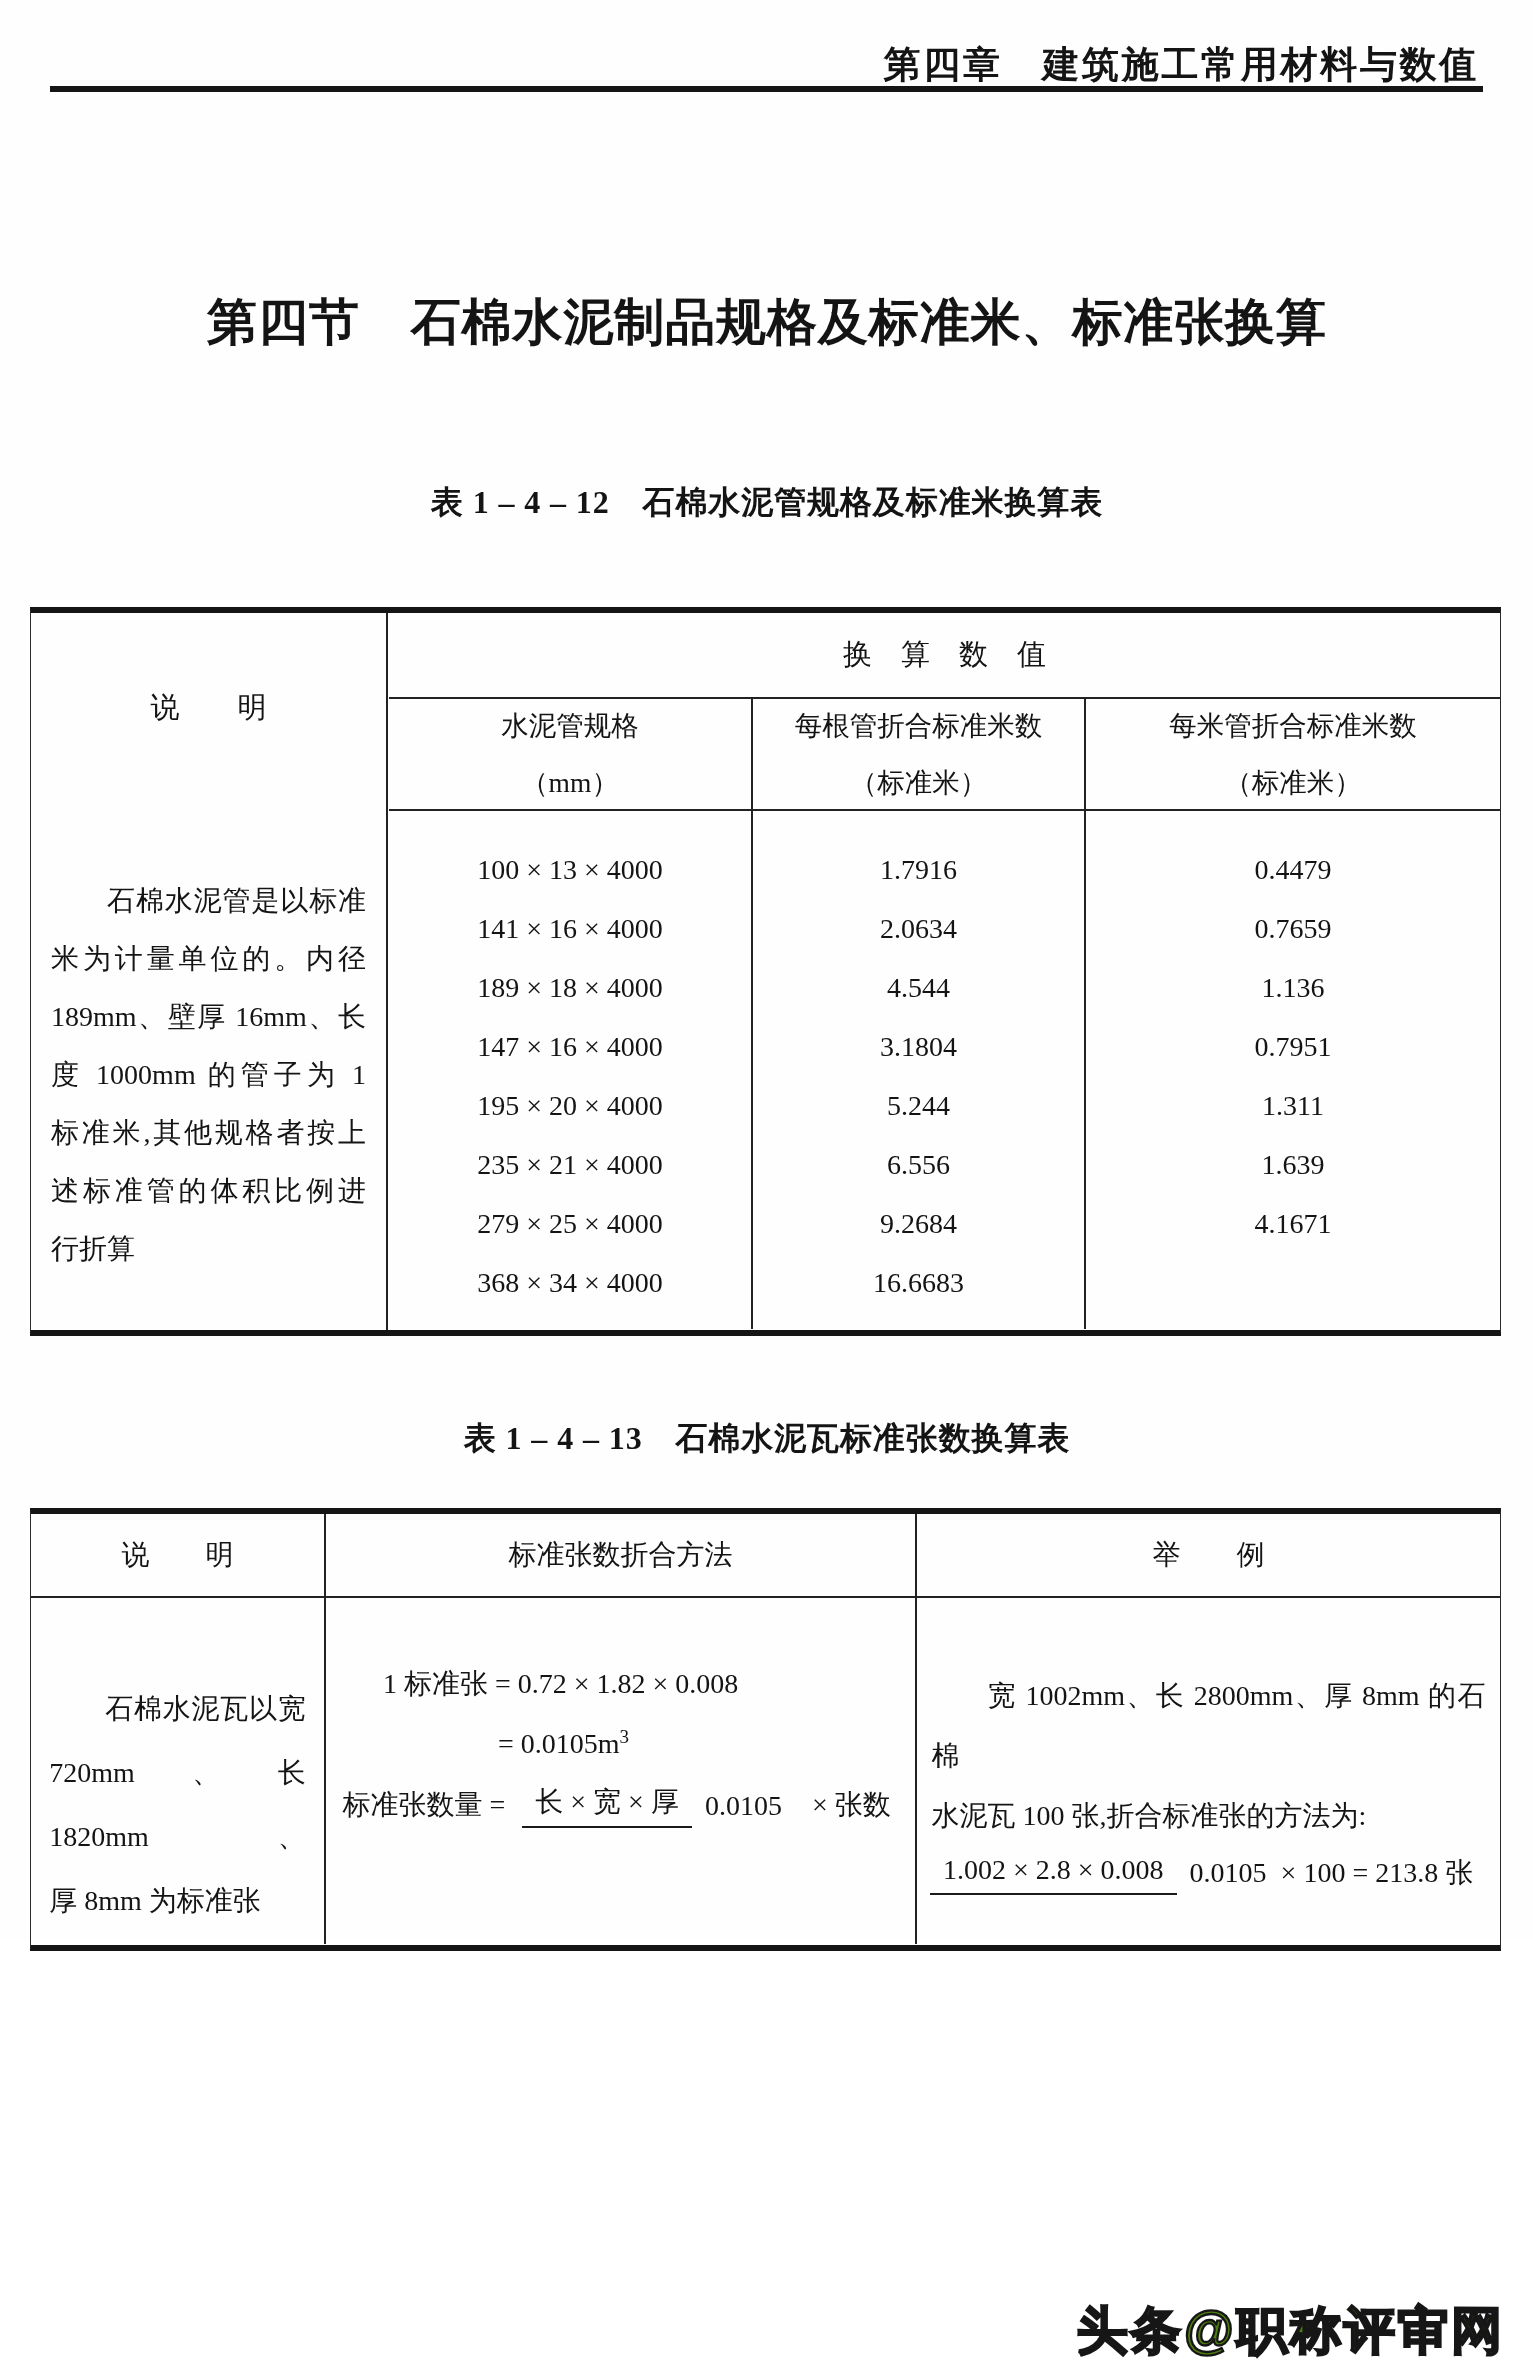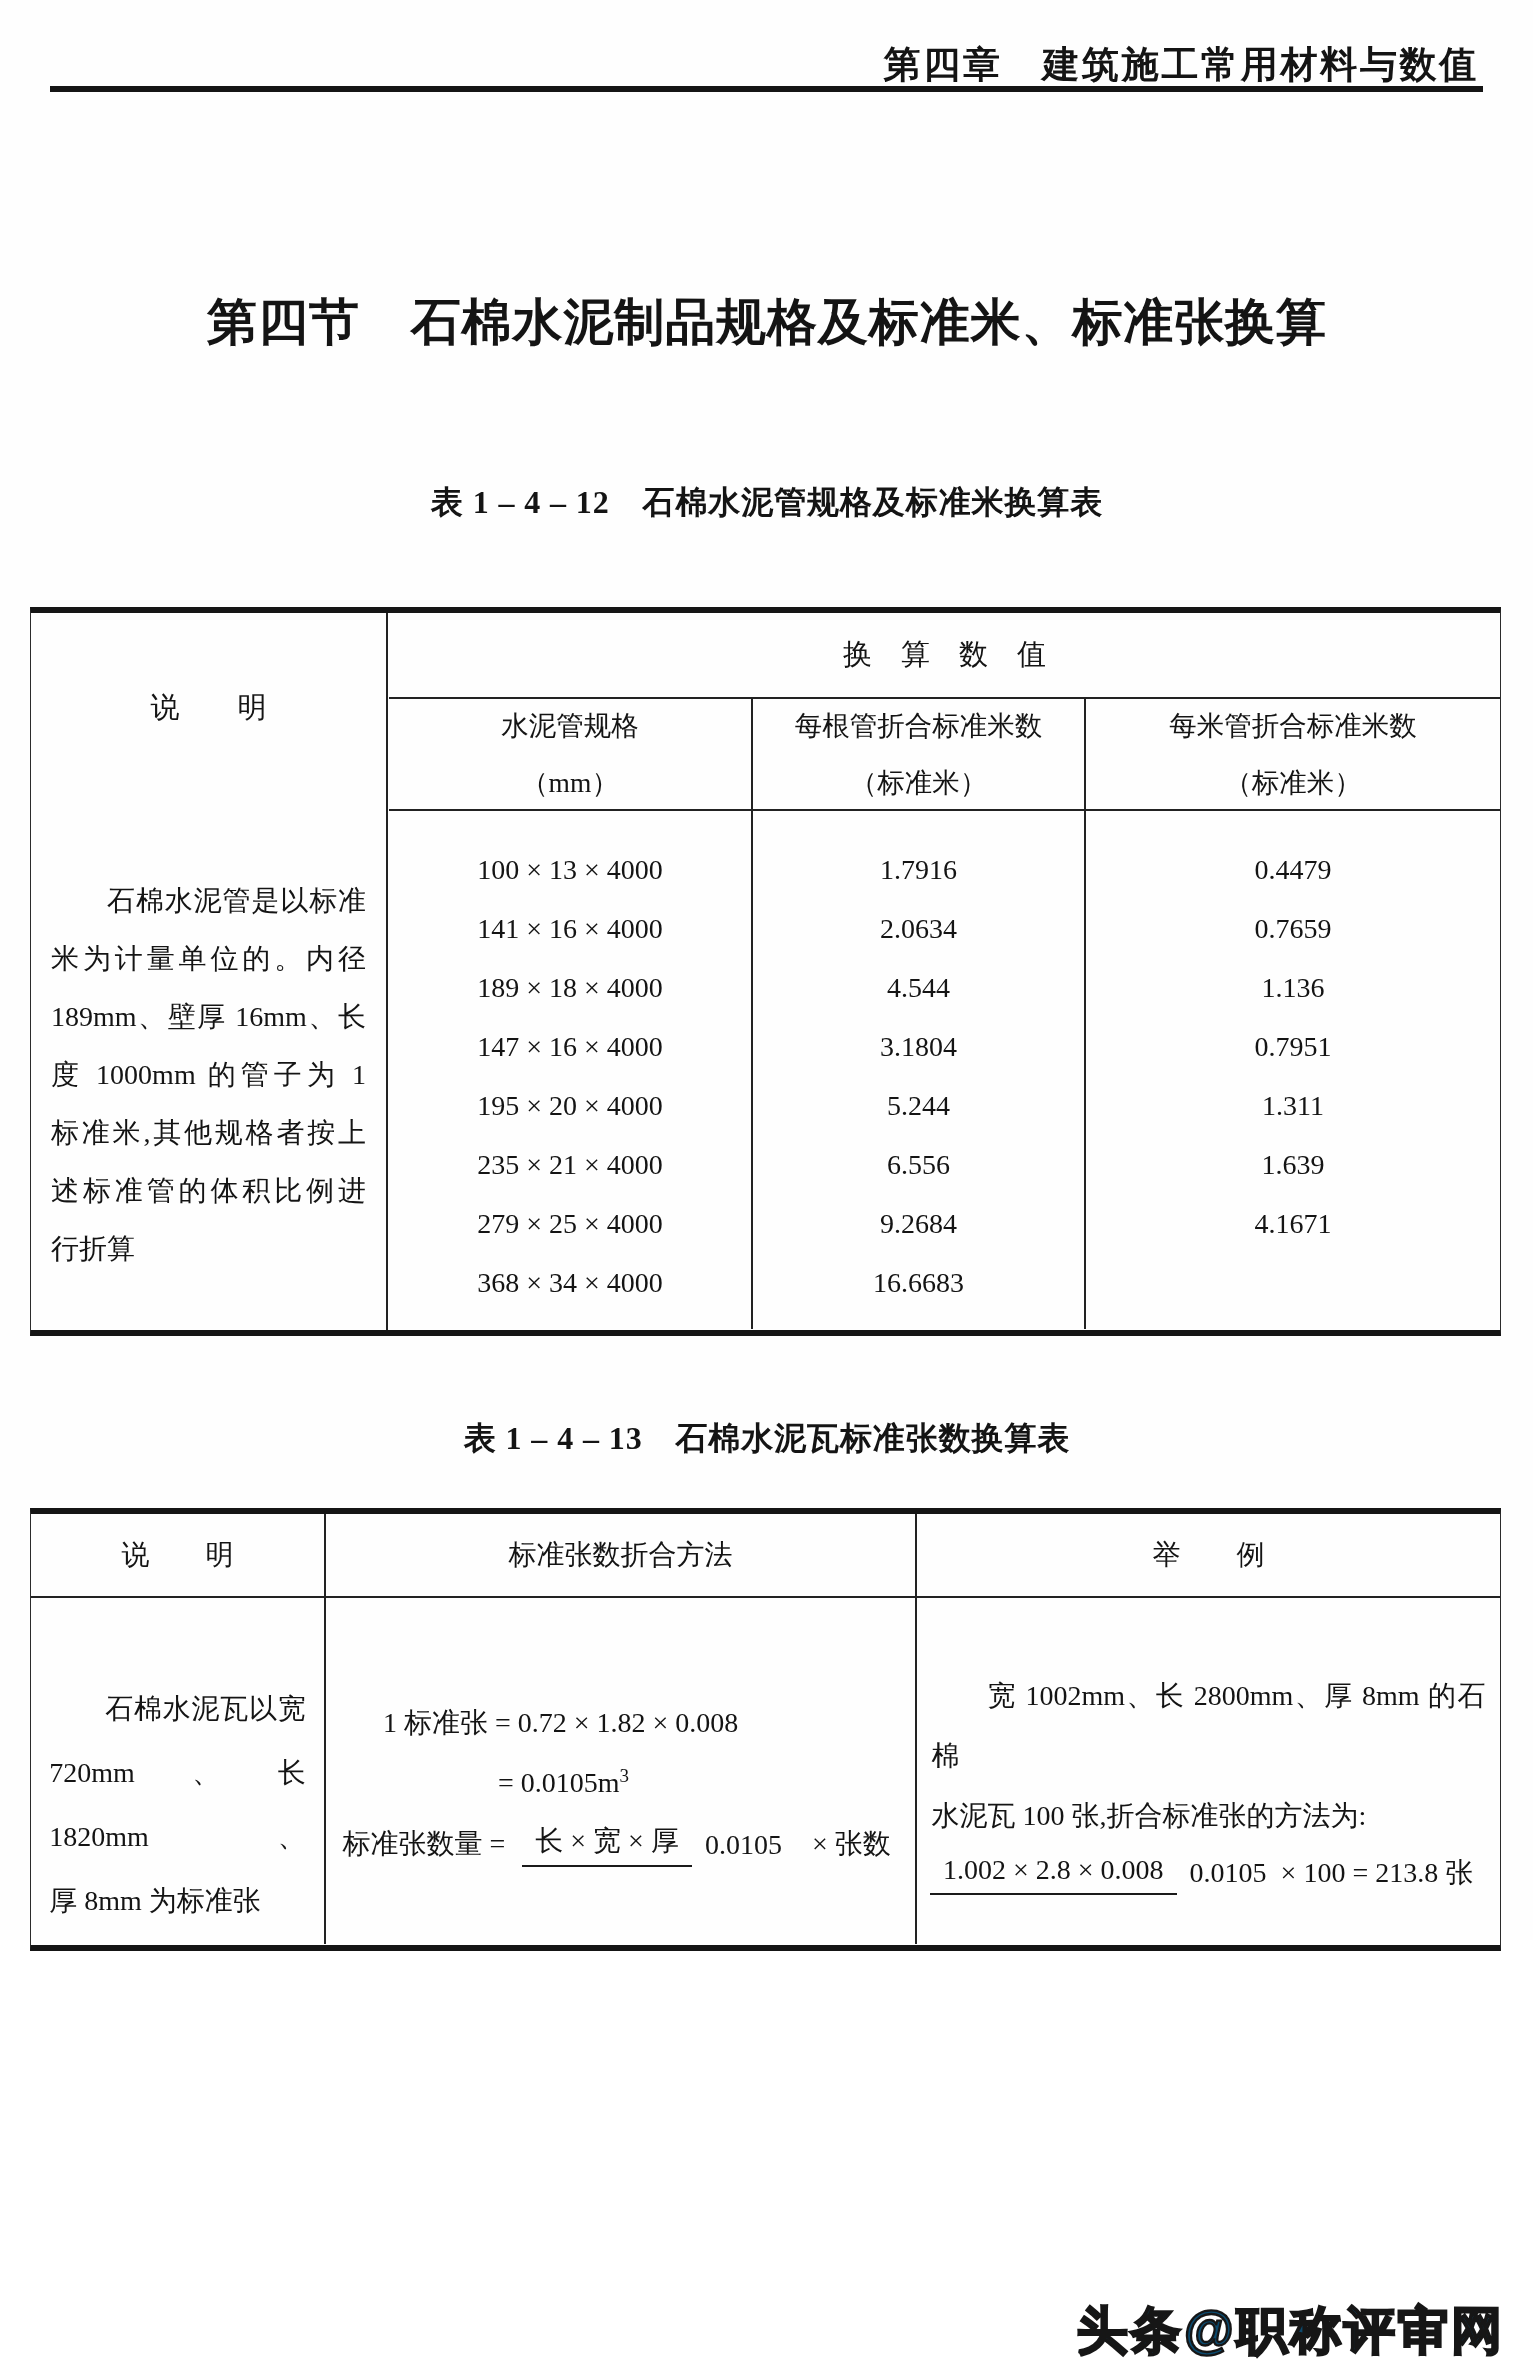--- a/index.html
+++ b/index.html
@@ -60,41 +60,41 @@
   .t2-hd{height:82px;border-bottom:2.7px solid #222;}
   .t2-hd > div{display:flex;align-items:center;justify-content:center;font-size:28px;}
   .t2-body{height:calc(100% - 85px);}
   .t2-c1{width:293px;border-right:2.7px solid #222;box-sizing:content-box;}
   .t2-c2{width:589px;border-right:2.7px solid #222;box-sizing:content-box;}
   .t2-c3{flex:1;}
 
   .t2-body .t2-c1{padding-top:79px;}
   .t2-note{padding:0 18.3px;font-size:28px;line-height:64px;}
 
-  .t2-body .t2-c2{padding-top:95px;font-size:28px;}
+  .t2-body .t2-c2{padding-top:56px;font-size:28px;}
   .f-line{line-height:60px;}
   .f1{padding-left:57px;}
   .f2{padding-left:172px;}
   .f3{margin-top:8px;display:flex;align-items:center;padding-left:16.5px;gap:17px;line-height:normal;}
 
   .t2-body .t2-c3{padding-top:68px;font-size:28px;}
   .e1{padding:0 14.6px;text-indent:2em;text-align:justify;text-align-last:justify;}
   .e2{padding:0 14.6px;}
   .e3{margin-top:3.7px;display:flex;align-items:center;padding-left:13px;gap:1px;line-height:normal;}
 
   .frac{display:inline-flex;flex-direction:row;text-align:center;vertical-align:middle;}
   .frac .num{padding:0 13px 3.7px 13px;border-bottom:2.7px solid #1a1a1a;line-height:40px;}
   .frac .den{padding:3.7px 13px 0 13px;line-height:40px;}
   sup.cube{font-size:19px;vertical-align:super;line-height:0;}
 
   .watermark{
     position:absolute;top:2297px;right:29px;
     font-family:"Liberation Sans","DejaVu Sans",sans-serif;
     font-size:51px;font-weight:bold;letter-spacing:2.7px;
-    color:#0c4a6e;-webkit-text-stroke:2.3px #161616;white-space:nowrap;
+    color:#4d7c0f;-webkit-text-stroke:2.3px #161616;white-space:nowrap;
   }
 </style>
 </head>
 <body>
 
 <div class="page">
 
   <div class="chapter-header">第四章　建筑施工常用材料与数值</div>
   <div class="header-rule"></div>
 

